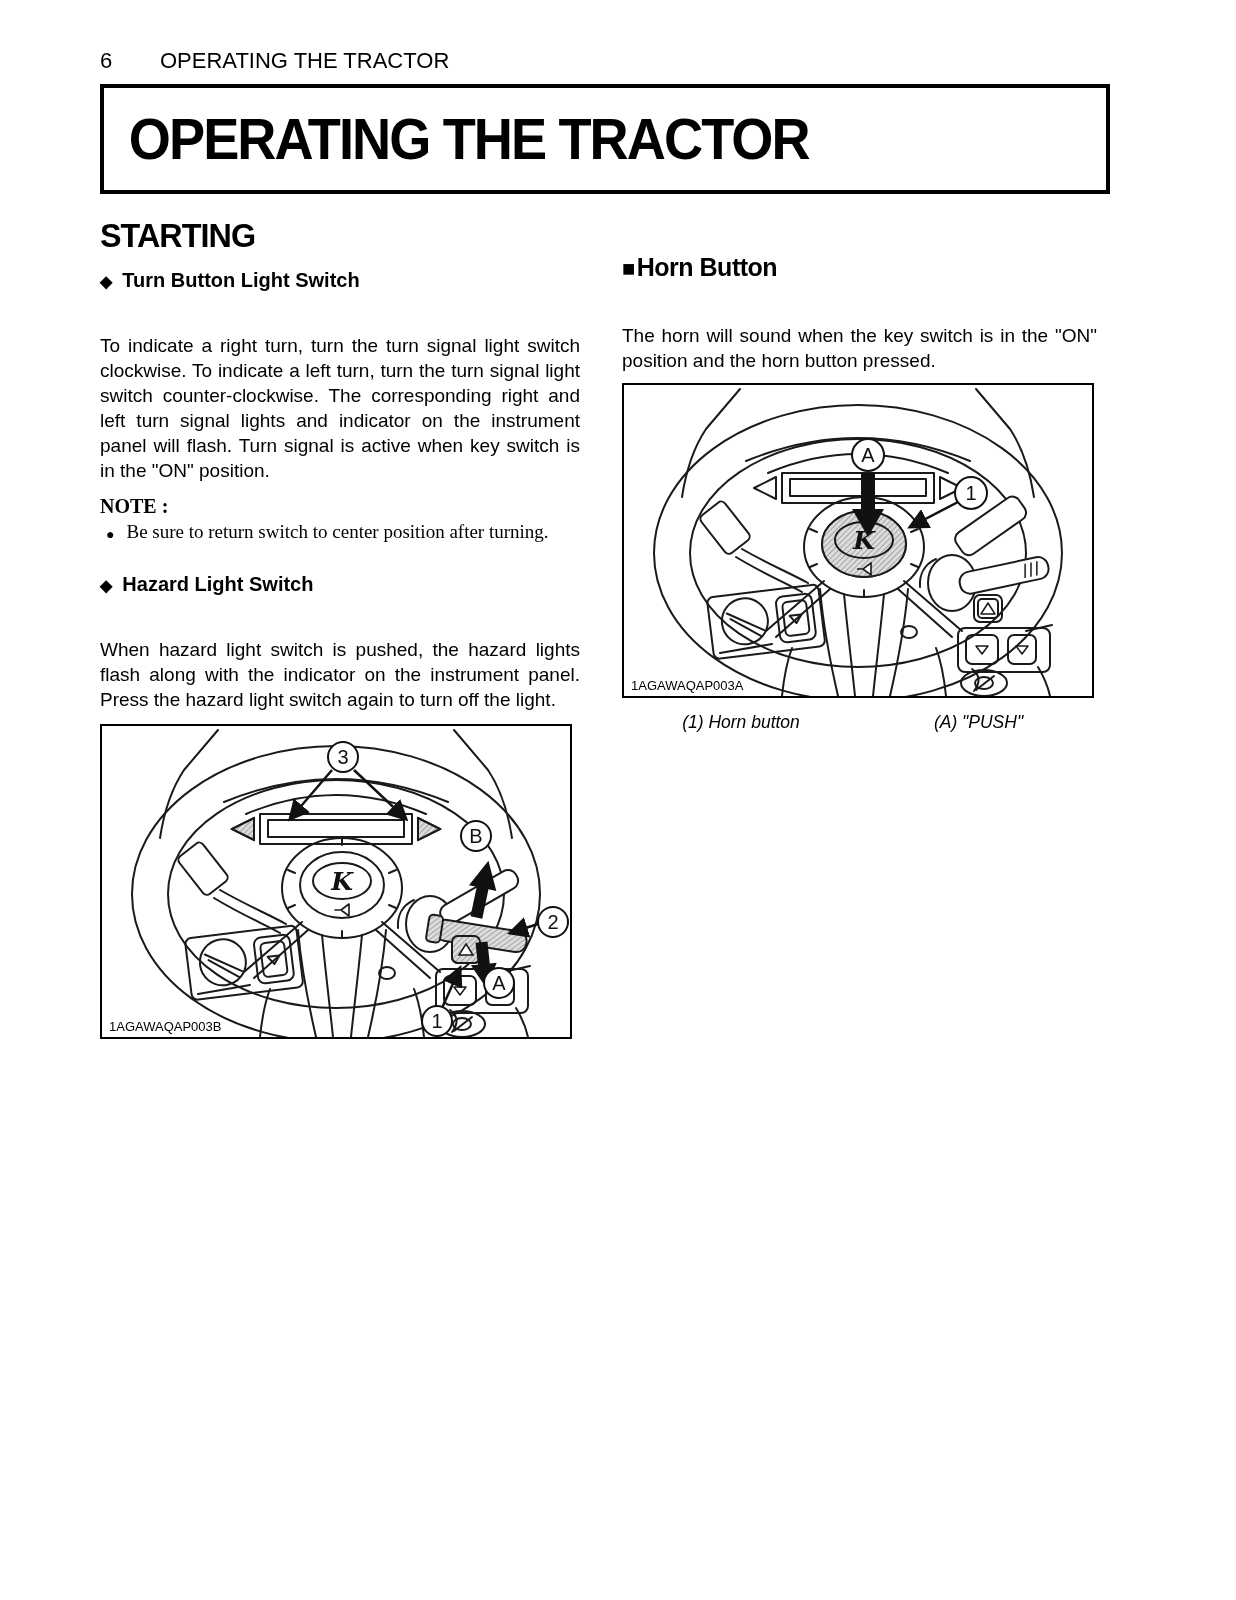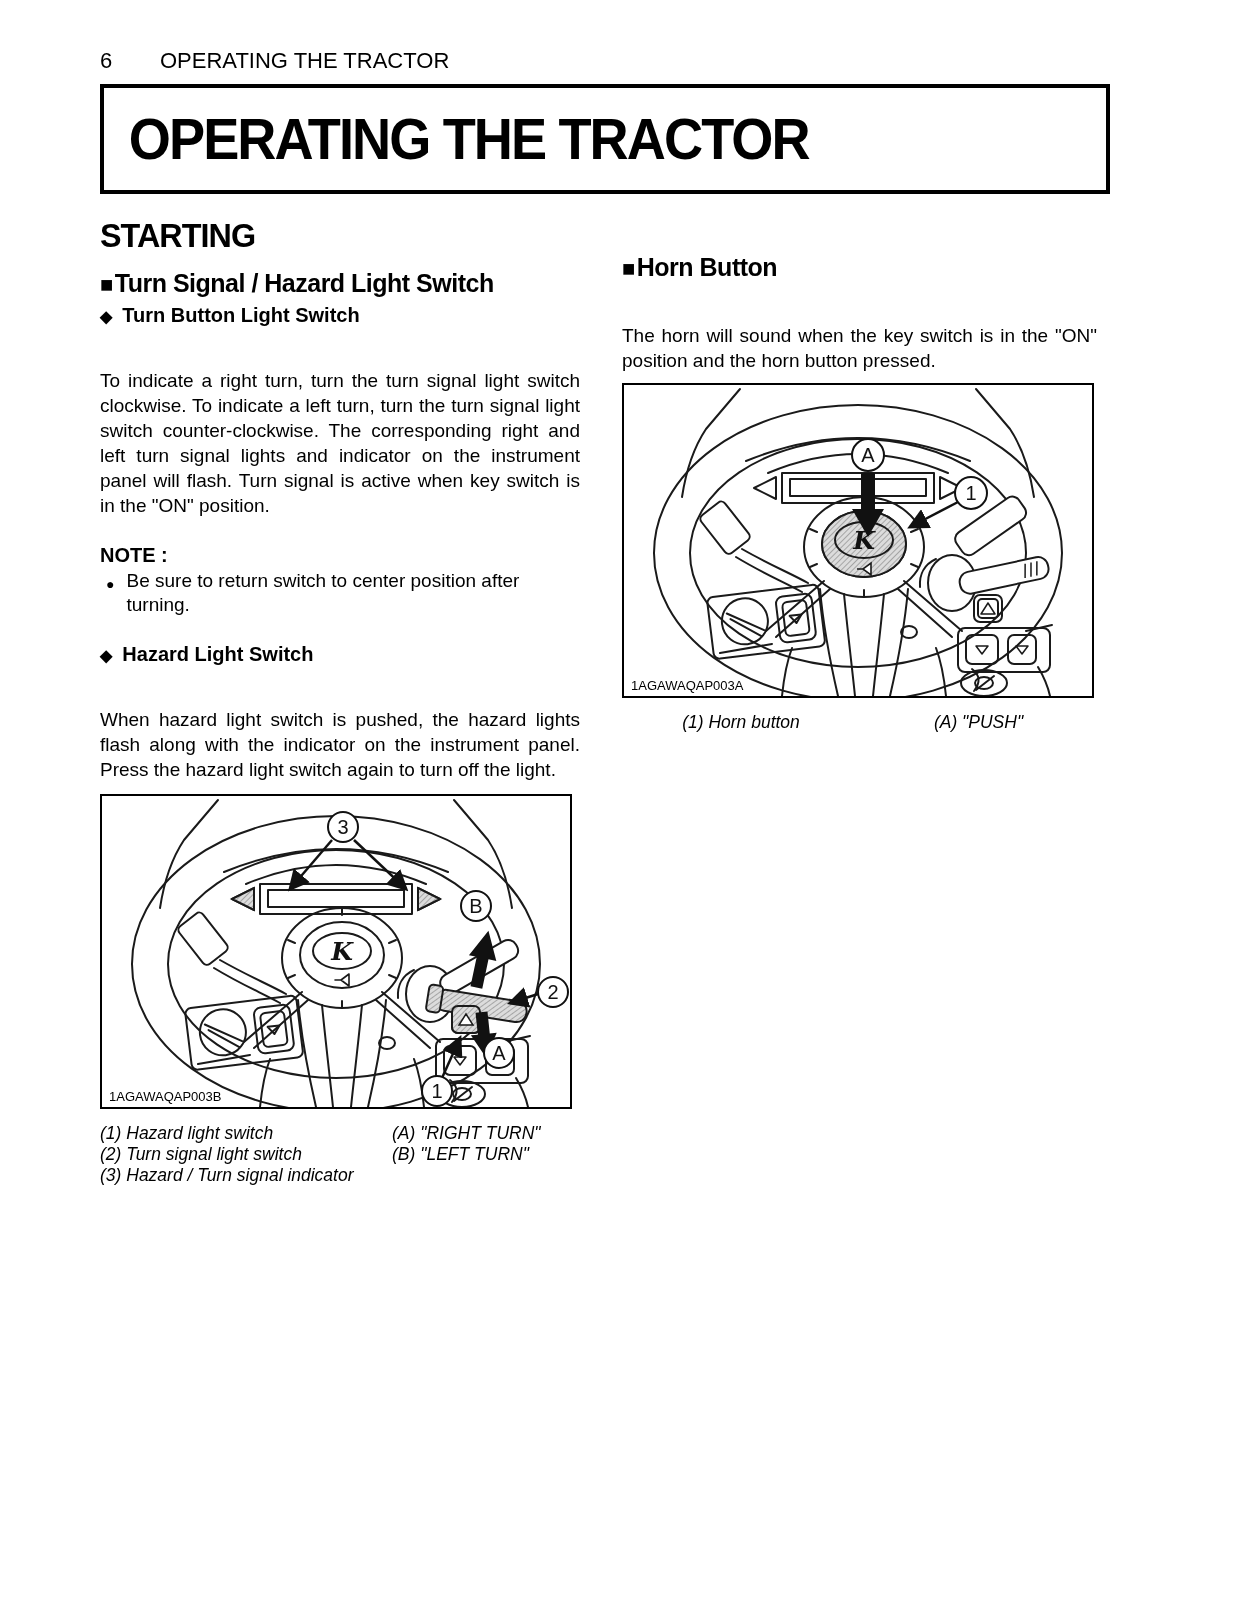--- a/index.html
+++ b/index.html
@@ -24,21 +24,21 @@
   .col-left { width:480px; }
   .col-right { width:475px; padding-top:37px; }
 
   h2.sec { font-size:34px; font-weight:bold; letter-spacing:-1px;
     transform:scaleX(0.95); transform-origin:left center; margin-bottom:14px; }
   h3.sub { font-size:25px; font-weight:bold; letter-spacing:-0.5px; margin-bottom:6px; }
   h3.sub .sq { font-size:22px; margin-right:2px; }
   h4.minor { font-size:20px; font-weight:bold; margin-bottom:3px; }
   h4.minor .dia { font-size:16px; margin-right:10px; }
   p.body { font-size:19px; line-height:25px; text-align:justify;margin-top:41px; }
-  .note-block { margin-top:26px; margin-bottom:26px; }
+  .note-block { margin-top:12px; margin-bottom:26px;font-family:Liberation Serif, serif; }
   .note-label { font-size:20px; font-weight:bold; margin-bottom:2px; }
   .note-item { display:flex; font-size:19px; line-height:24px; }
   .note-item .blt { font-size:14px; margin:3px 12px 0 6px; }
 
   .fig-frame { position:relative; border:2px solid #000; width:472px; height:315px;
     margin-top:12px; background:#fff; }
   .fig-code { position:absolute; left:7px; bottom:3px; font-size:13px;
     background:transparent; }
   .captions { display:grid; grid-template-columns:292px auto; margin-top:14px;
     font-style:italic; font-size:17.5px; line-height:21px; column-gap:0; }
@@ -59,21 +59,20 @@
 
   <div class="chapter-box">
     <div class="chapter-title">OPERATING THE TRACTOR</div>
   </div>
 
   <div class="columns">
 
     <div class="col-left">
       <h2 class="sec">STARTING</h2>
 
-      <h3 class="sub"><span class="sq">■</span><span>Turn Signal / Hazard Light Switch</span></h3>
 
       <h4 class="minor"><span class="dia">◆</span><span>Turn Button Light Switch</span></h4>
 
       <p class="body">To indicate a right turn, turn the turn signal light switch clockwise. To indicate a left turn, turn the turn signal light switch counter-clockwise. The corresponding right and left turn signal lights and indicator on the instrument panel will flash. Turn signal is active when key switch is in the "ON" position.</p>
 
       <div class="note-block">
         <div class="note-label">NOTE :</div>
         <div class="note-item">
           <span class="blt">●</span>
           <span>Be sure to return switch to center position after turning.</span>
@@ -189,31 +188,20 @@
           <circle cx="451" cy="196" r="15" fill="#fff" stroke="#111" stroke-width="2"></circle>
           <text x="451" y="203" font-size="20" text-anchor="middle">2</text>
 
           <line x1="340" y1="282" x2="358" y2="242" stroke="#111" stroke-width="2.5" marker-end="url(#ah)"></line>
           <circle cx="335" cy="295" r="15" fill="#fff" stroke="#111" stroke-width="2"></circle>
           <text x="335" y="302" font-size="20" text-anchor="middle">1</text>
         </svg>
         <div class="fig-code">1AGAWAQAP003B</div>
       </div>
 
-      <div class="captions">
-        <div>
-          <div class="cline">(1) Hazard light switch</div>
-          <div class="cline">(2) Turn signal light switch</div>
-          <div class="cline">(3) Hazard / Turn signal indicator</div>
-        </div>
-        <div>
-          <div class="cline">(A) "RIGHT TURN"</div>
-          <div class="cline">(B) "LEFT TURN"</div>
-        </div>
-      </div>
     </div>
 
     <div class="col-right">
       <h3 class="sub"><span class="sq">■</span><span>Horn Button</span></h3>
 
       <p class="body">The horn will sound when the key switch is in the "ON" position and the horn button pressed.</p>
 
       <div class="fig-frame" style="margin-top:10px;">
         <svg viewBox="0 0 468 311" width="468" height="311">
           <use href="#wheel"></use>

